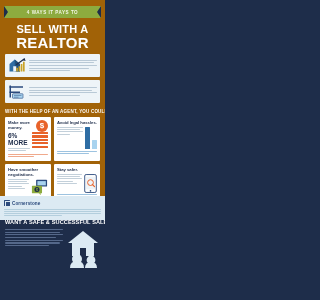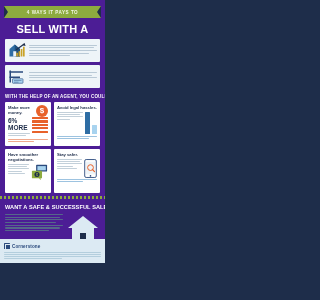--- a/index.html
+++ b/index.html
@@ -3,21 +3,21 @@
 <meta charset="utf-8">
 <style>
   * { margin:0; padding:0; box-sizing:border-box; }
   html,body { width:105px; height:300px; }
   body {
     font-family:"Liberation Sans", sans-serif;
     background:#1e2d4a;
     overflow:hidden;
     position:relative;
   }
-  .page { width:105px; height:263px; position:relative; background:#4c1d95; }
+  .page { width:105px; height:220px; position:relative; background:#a16207; }
 
   
   .ribbon-wrap { position:relative; height:22px; padding-top:6px; }
   .ribbon {
     position:relative; margin:0 4px; height:12px;
     background:#8dab3f; display:flex; align-items:center; justify-content:center;
   }
   .ribbon:before, .ribbon:after {
     content:""; position:absolute; top:0; width:0; height:0;
     border-top:6px solid transparent; border-bottom:6px solid transparent;
@@ -140,20 +140,21 @@
 <div class="page">
 
   <div class="ribbon-wrap">
     <div class="ribbon">
       <span class="ribbon-text">4 WAYS IT PAYS TO</span>
     </div>
   </div>
 
   <div class="title-block">
     <div class="title-1">SELL WITH A</div>
+    <div class="title-2">REALTOR</div>
   </div>
 
   <div class="intro-card">
     <div class="intro-icon">
       <svg viewBox="0 0 24 22" width="18" height="17">
         <polygon points="2,9 9,3 16,9 16,19 2,19" fill="#2e6da4"></polygon>
         <polygon points="9,3 16,9 16,19 9,19" fill="#1e4f7c"></polygon>
         <rect x="7" y="12" width="4" height="7" fill="#eef4f8"></rect>
         <rect x="11" y="14" width="2.2" height="5" fill="#c9a227"></rect>
         <rect x="14" y="12" width="2.2" height="7" fill="#c9a227"></rect>

